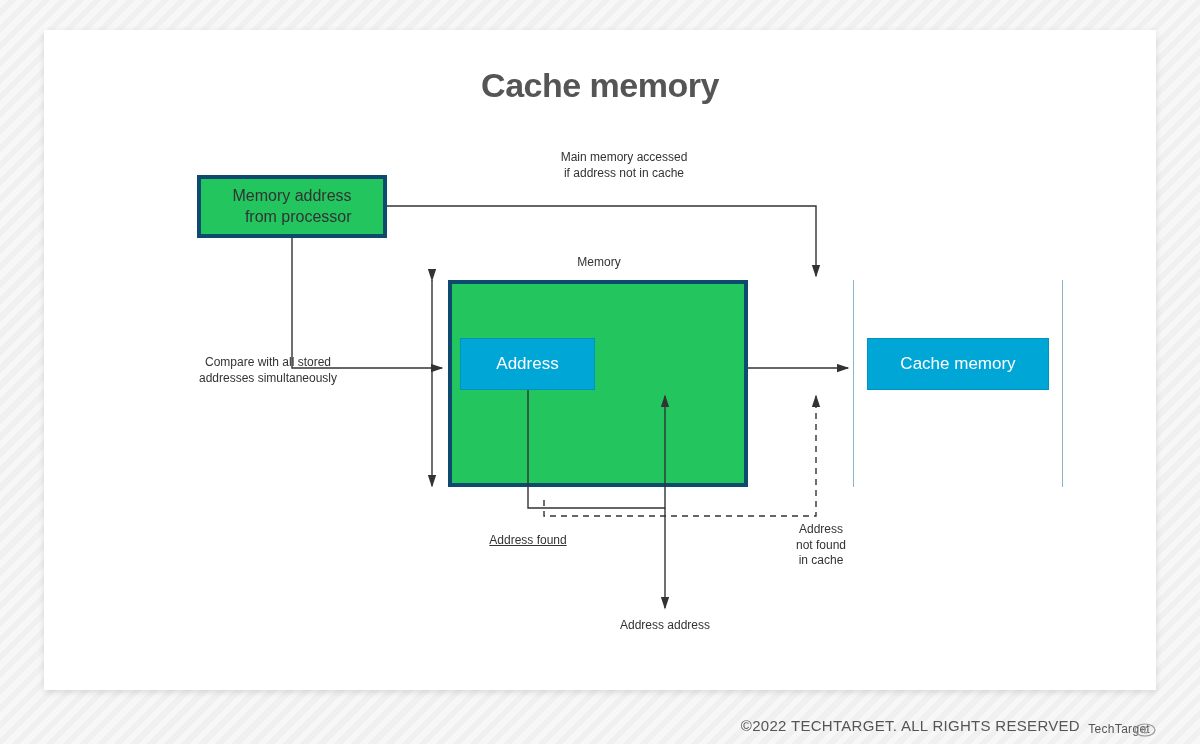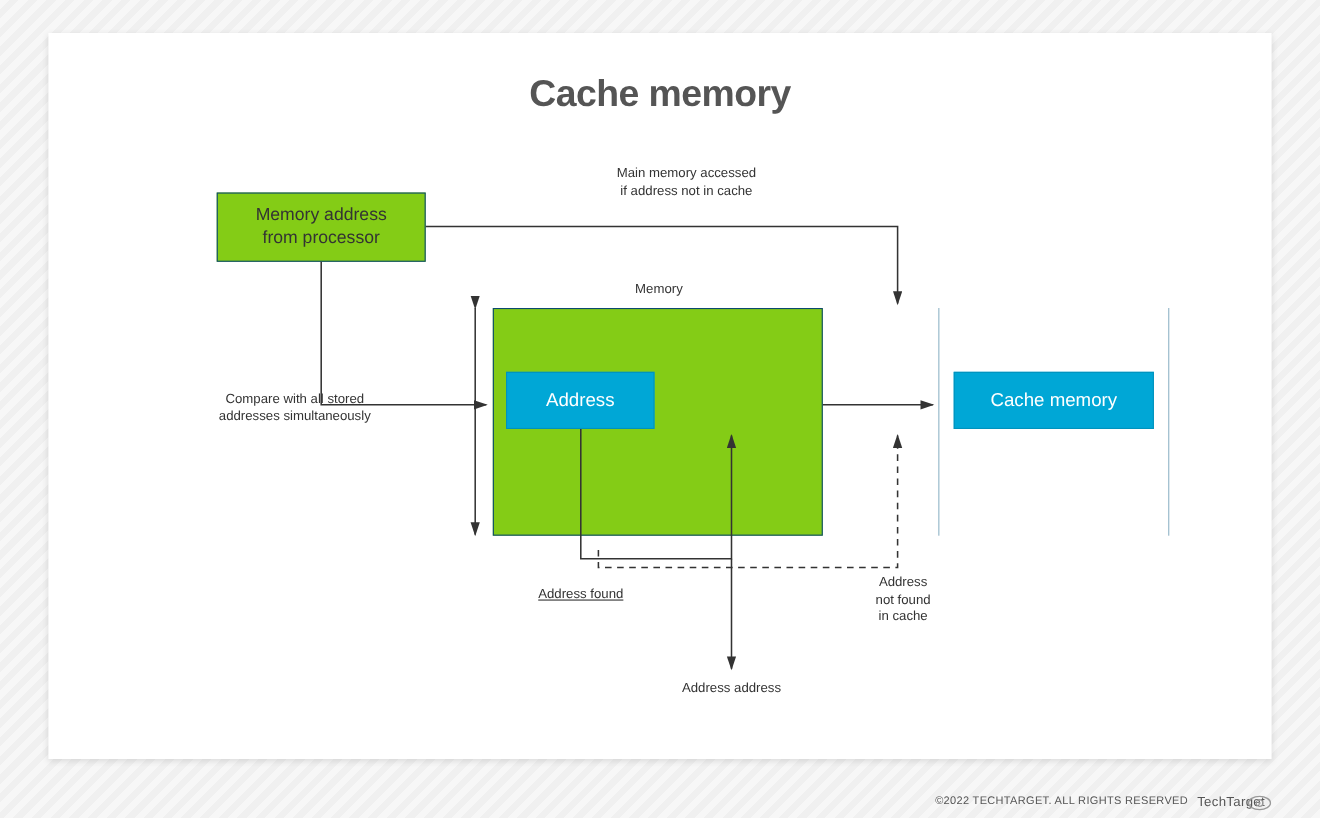--- a/index.html
+++ b/index.html
@@ -12,38 +12,38 @@
     left:44px;top:30px;width:1112px;height:660px;
     background:#fff;
     box-shadow:0 2px 6px rgba(0,0,0,0.12);
   }
   .title{
     position:absolute;left:0;width:100%;top:36px;text-align:center;
     font-weight:800;font-size:34px;color:#555;letter-spacing:-0.5px;
   }
   
   .box{position:absolute;box-sizing:border-box;text-align:center;display:flex;align-items:center;justify-content:center;}
-  .lightbox{background:#84cc16;border:1px solid #0c4a6e;}
+  .lightbox{background:#22c55e;border:4px solid #0c4a6e;text-align:right;}
   .darkbox{background:#00a7d6;color:#fff;border:1px solid #0093bd;font-size:17px;}
   .mem-addr{left:153px;top:145px;width:190px;height:63px;font-size:16px;color:#333;line-height:1.3;}
   .cache-outer{left:404px;top:250px;width:300px;height:207px;} 
   .addr-box{left:416px;top:308px;width:135px;height:52px;}
   .data-box{left:558px;top:308px;width:135px;height:52px;}
   .main-outer{left:809px;top:250px;width:210px;height:207px;border-left:1px solid #8fb4c6;border-right:1px solid #8fb4c6;background:transparent;}
   .main-box{left:823px;top:308px;width:182px;height:52px;}
   
   .lbl{position:absolute;color:#333;font-size:12px;text-align:center;line-height:1.3;}
   .lbl.mm{left:450px;top:120px;width:260px;}
   .lbl.cache{left:520px;top:225px;width:70px;}
   .lbl.compare{left:109px;top:325px;width:230px;}
   .lbl.afound{left:419px;top:503px;width:130px;text-decoration:underline;}
   .lbl.aloc{left:551px;top:588px;width:140px;}
   .lbl.nf{left:722px;top:492px;width:110px;}
   
-  .footer{position:absolute;right:50px;bottom:10px;color:#555;font-size:10px;letter-spacing:0.3px;}
+  .footer{position:absolute;right:50px;bottom:10px;color:#555;font-size:15px;letter-spacing:0.3px;}
   
   svg.arrows{position:absolute;left:0;top:0;width:1112px;height:660px;pointer-events:none;}
   .eye{position:absolute;right:44px;bottom:6px;}
 </style>
 </head>
 <body>
 
 <div class="canvas">
 
   <div class="title">Cache memory</div>

